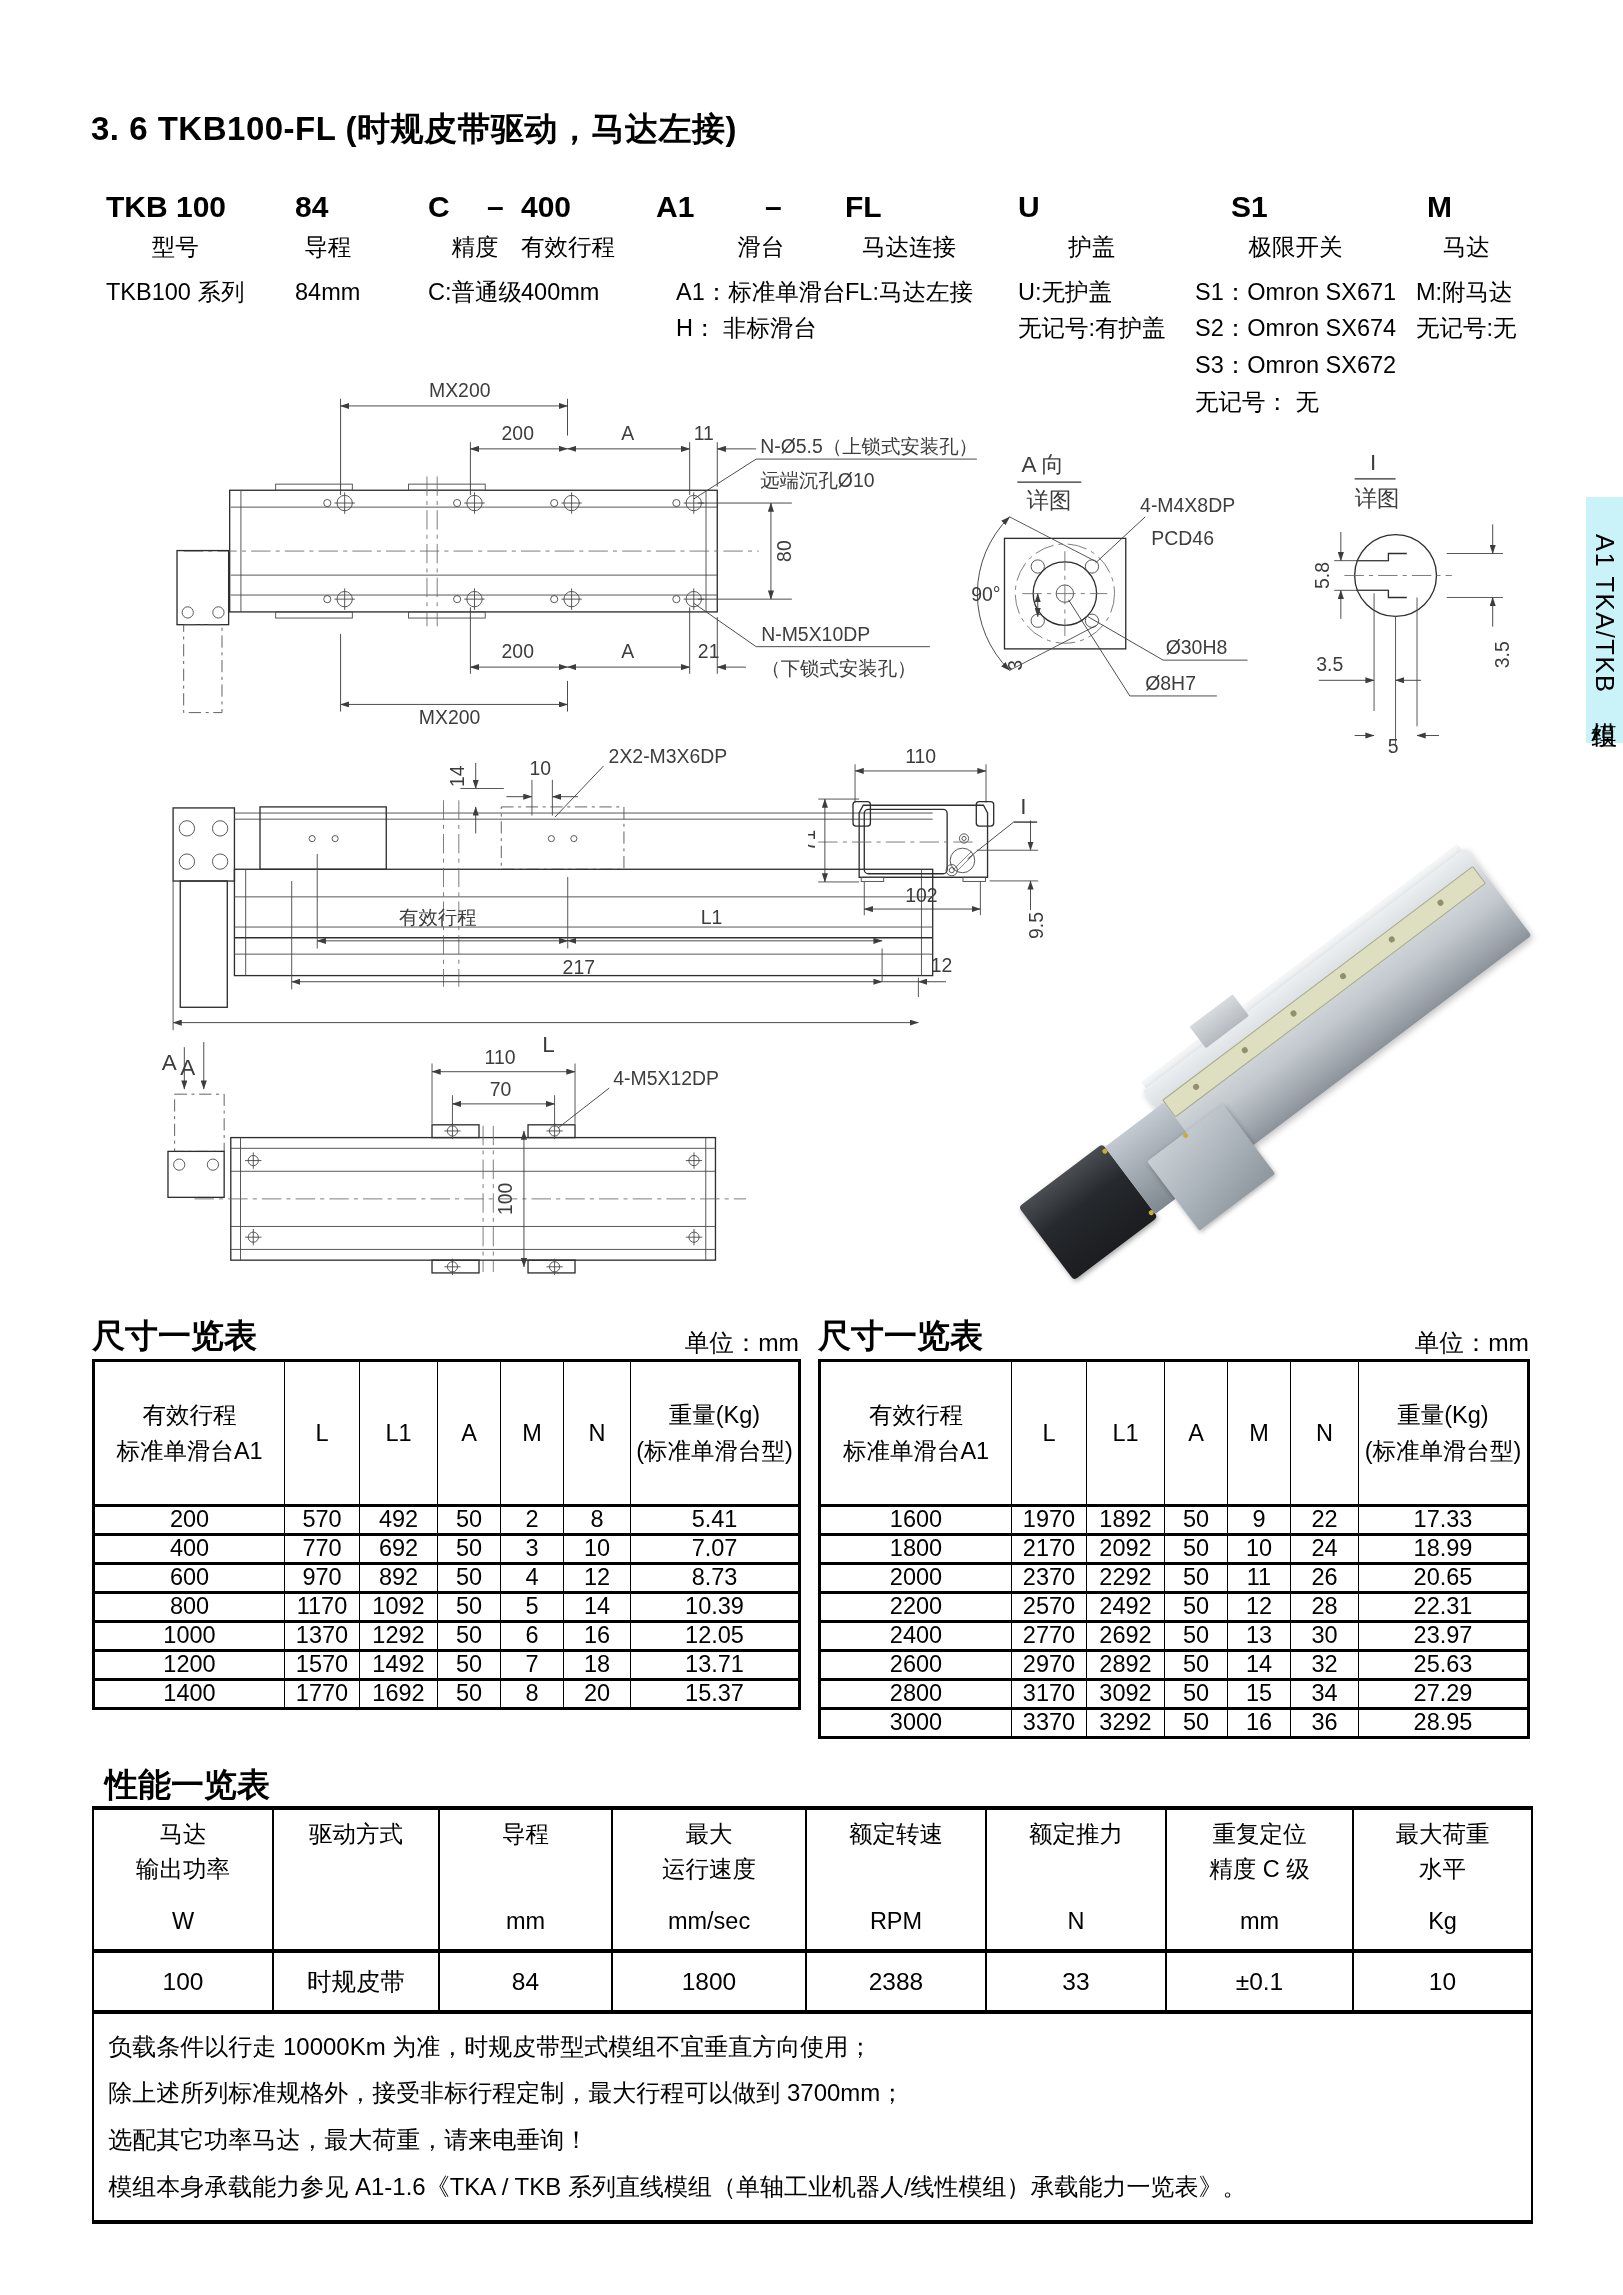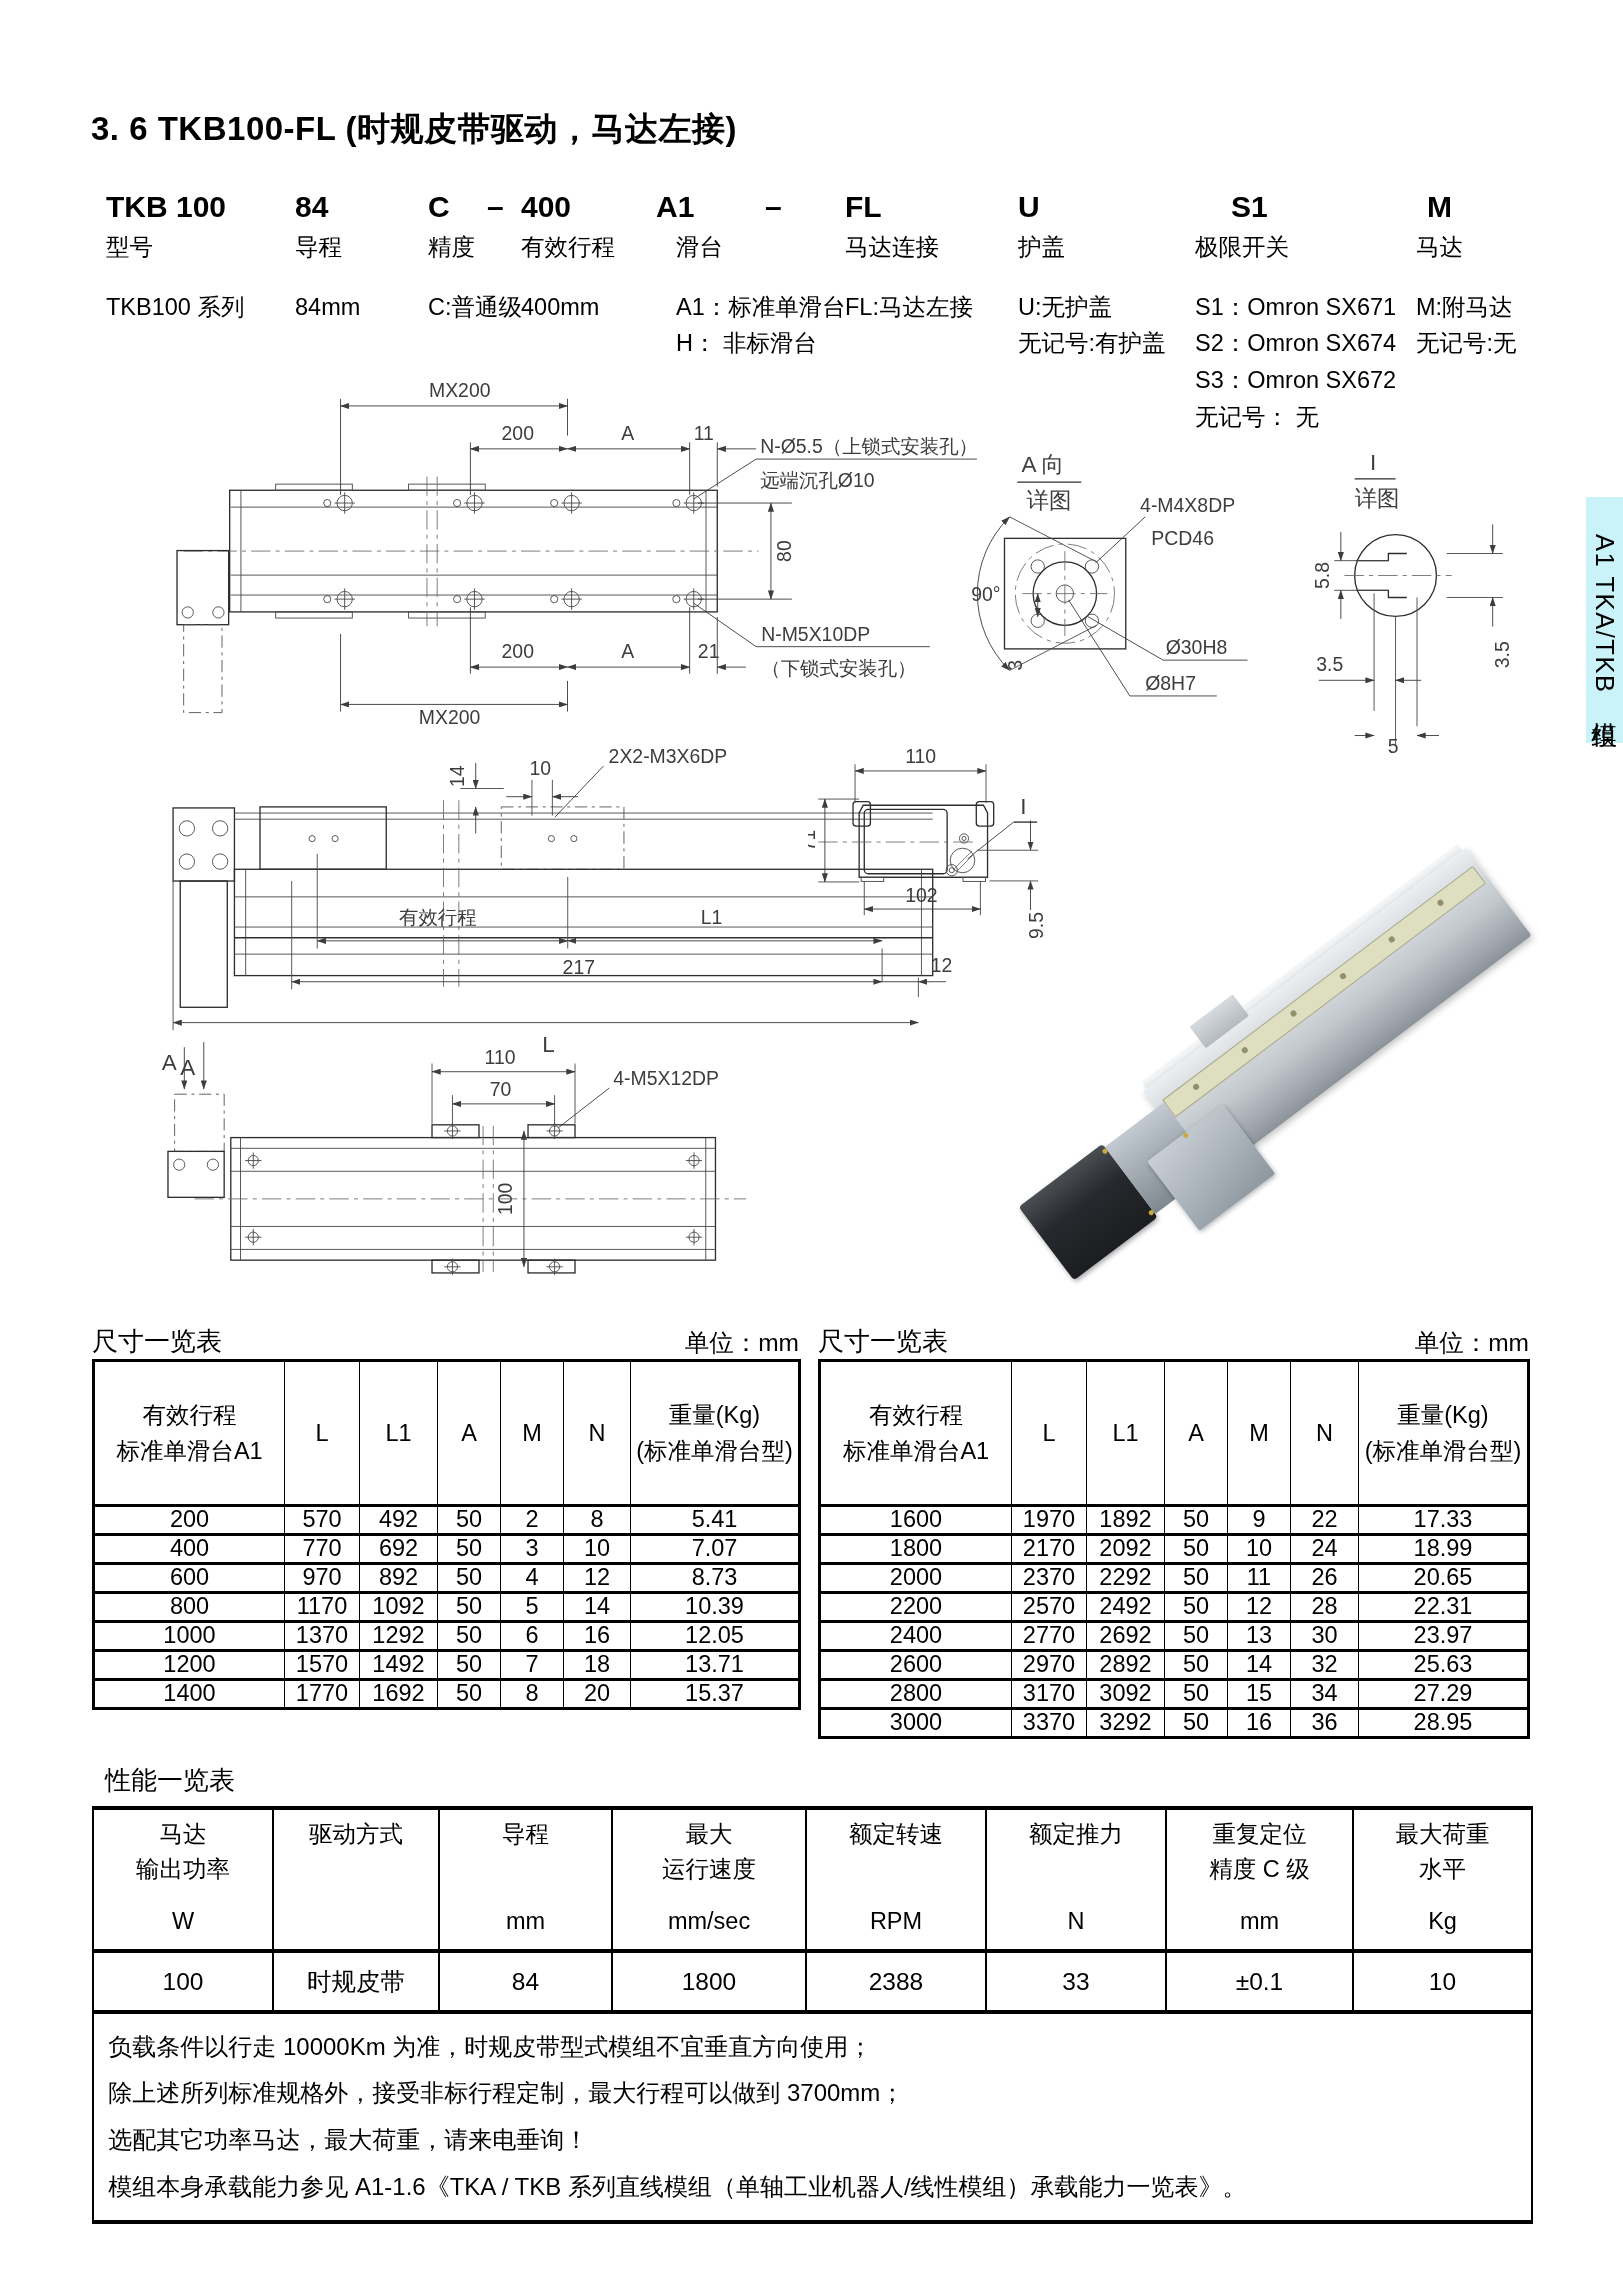--- a/index.html
+++ b/index.html
@@ -5,21 +5,21 @@
   html,body{margin:0;padding:0;background:#e8e8e8;}
   #page{
     position:relative;width:1624px;height:2295px;background:#ffffff;
     font-family:"Liberation Sans",sans-serif;color:#000;overflow:hidden;
   }
   .abs{position:absolute;}
   
   #page-title{left:91px;top:107px;font-size:33px;font-weight:bold;letter-spacing:0.5px;}
   .code-part{top:190px;font-size:30px;font-weight:bold;white-space:nowrap;}
   .code-desc{top:236px;font-size:23.5px;line-height:1.0;white-space:nowrap;}
-  .code-label{margin-bottom:36px;}
+  .code-label{margin-bottom:21px;text-align:center;}
   .code-options div{margin-bottom:13.3px;}
   
   svg text{fill:#3d3d3d;font-family:"Liberation Sans",sans-serif;font-size:38px;}
   svg .big{font-size:44px;}
   .ln{stroke:#2e2e2e;stroke-width:2.6;fill:none;}
   .lt{stroke:#4a4a4a;stroke-width:1.8;fill:none;}
   .cl{stroke:#6a6a6a;stroke-width:1.7;fill:none;stroke-dasharray:38 10 8 10;}
   .hid{stroke:#555;stroke-width:1.8;fill:none;stroke-dasharray:24 9 6 9;}
   .dim{stroke:#3d3d3d;stroke-width:1.8;fill:none;}
   .hatch{stroke:#555;stroke-width:1.4;}
@@ -40,21 +40,21 @@
          box-shadow:0 2.6px 5.1px rgba(0,0,0,.35);}
   .gearbox{left:105px;top:40px;width:74px;height:84px;
          background:linear-gradient(180deg,#c3cad1 0%,#9aa2aa 60%,#7f878f 100%);border-radius:2px;}
   .beltbox{left:130px;top:77px;width:95px;height:87px;
          background:linear-gradient(165deg,#c9cfd5 0%,#aab2b9 55%,#8d959d 100%);
          border-radius:2px;box-shadow:0 2px 5.1px rgba(0,0,0,.3);}
   .sidetab{left:245px;top:-5.1px;width:54px;height:26.6px;background:linear-gradient(180deg,#d7dbdf,#b4bac0);border-radius:1.5px;}
   .dot{width:5.1px;height:5.1px;border-radius:50%;background:#caa93f;}
   
   .tbl-caption{display:flex;justify-content:space-between;align-items:flex-end;height:33px;}
-  .tbl-title{font-size:26px;font-weight:normal;}
+  .tbl-title{font-size:33px;font-weight:bold;}
   .tbl-unit{font-size:24.5px;}
   table{border-collapse:collapse;table-layout:fixed;width:100%;}
   .dimtbl table{border:3.1px solid #000;}
   .dimtbl th,.dimtbl td{border-left:1.5px solid #000;border-right:1.5px solid #000;
       border-top:3.1px solid #000;border-bottom:3.1px solid #000;
       text-align:center;vertical-align:middle;padding:0;}
   .dimtbl th{height:142px;font-weight:normal;font-size:23.5px;line-height:1.55;}
   .dimtbl td{height:26px;font-size:23.5px;line-height:1;}
   .perftbl table{border:2px solid #000;border-top:4.6px solid #000;border-bottom:4.1px solid #000;}
   .perftbl th{border:2px solid #000;border-bottom:4.1px solid #000;font-weight:normal;

